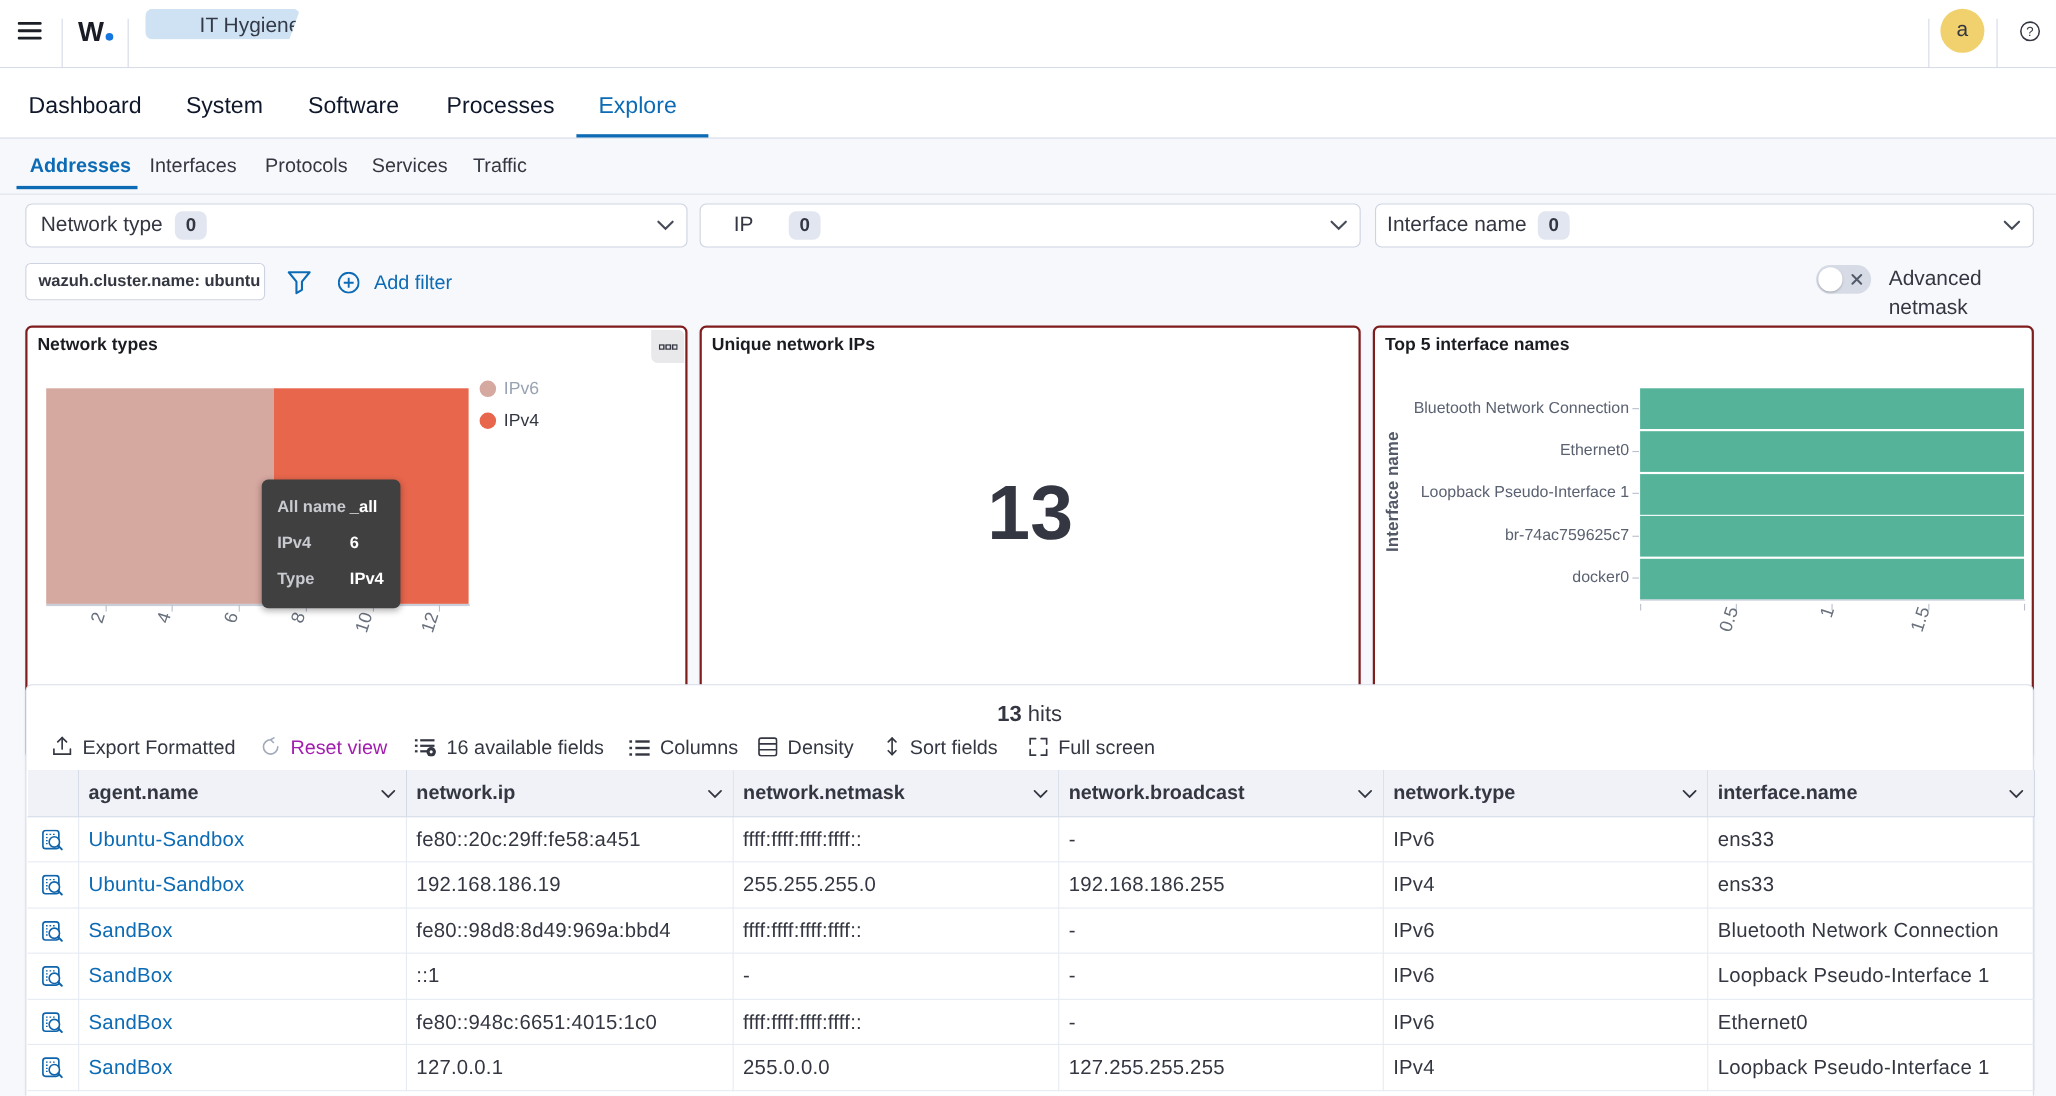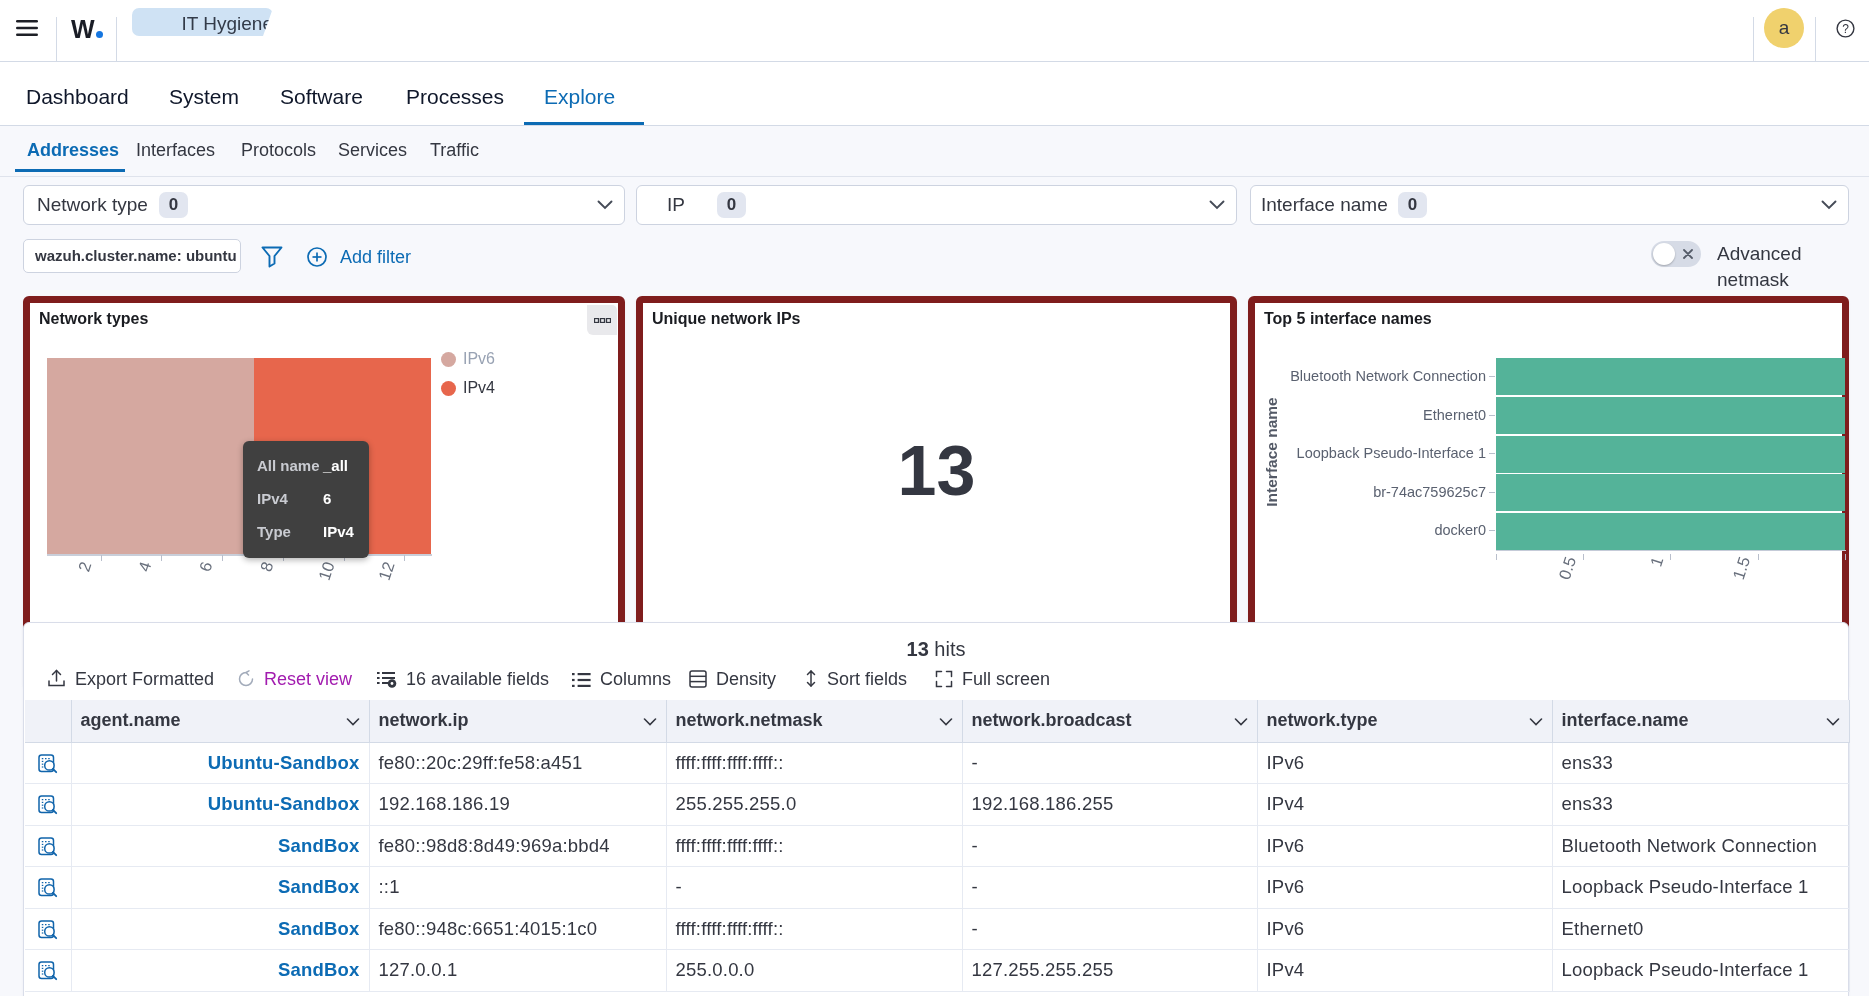--- a/index.html
+++ b/index.html
@@ -44,21 +44,21 @@
 
 #fpill { position:absolute; left:23px; top:239px; width:218px; height:34px; background:#fff; border:1px solid #cdd3e0;
   border-radius:5px; font-size:15px; font-weight:600; color:#343741; line-height:32px; padding-left:11px; white-space:nowrap; overflow:hidden; }
 #addfilter { position:absolute; left:340px; top:240px; height:35px; line-height:35px; font-size:18px; color:#0c6bb4; }
 #advtoggle { position:absolute; left:1651px; top:241px; width:50px; height:26px; background:#d6dbe6; border-radius:13px; }
 #advtoggle .thumb { position:absolute; left:2px; top:2px; width:22px; height:22px; background:#fff; border-radius:50%;
   box-shadow:0 1px 2px rgba(0,0,0,0.25); }
 #advlabel { position:absolute; left:1717px; top:241px; font-size:19px; color:#343741; line-height:26px; }
 
 
-.panel { position:absolute; top:296px; height:394px; background:#fff; border:7px solid #7f1d1d; border-radius:6px;
+.panel { position:absolute; top:296px; height:394px; background:#fff; border:2px solid #7f1d1d; border-radius:6px;
   box-shadow:0 1px 2px rgba(152,162,179,0.15); }
 .ptitle { position:absolute; left:9px; top:7px; font-size:16px; font-weight:bold; color:#1a1c21; }
 #optbtn { position:absolute; right:1px; top:2px; width:30px; height:30px; background:#e9e9ec; border-radius:0 5px 0 6px; }
 #listbtn { position:absolute; left:0px; bottom:1px; width:30px; height:30px; background:#e9e9ec; border-radius:0 6px 0 5px; }
 
 
 #bar-ipv6 { position:absolute; left:17px; top:55px; width:207px; height:196px; background:#d5a8a0; }
 #bar-ipv4 { position:absolute; left:224px; top:55px; width:177px; height:196px; background:#e7664c; }
 #axis1 { position:absolute; left:17px; top:251px; width:385px; height:1.5px; background:#c9ced9; }
 .xt1 { position:absolute; top:257px; font-size:16.5px; line-height:14px; color:#69707d; transform:rotate(-72deg); transform-origin:right top; white-space:nowrap; }
@@ -92,21 +92,21 @@
 .titem svg { vertical-align:-3px; margin-right:9px; }
 .titem.dis { color:#a21caf; }
 
 table#grid { position:absolute; left:1px; top:77px; width:1824px; border-collapse:collapse; table-layout:fixed; font-size:18px; }
 #grid th { background:#f0f2f8; border-bottom:1px solid #d3dae6; border-right:1px solid #d3dae6; height:42px;
   font-size:18px; font-weight:bold; color:#343741; text-align:left; padding:0 9px; position:relative; }
 #grid th svg.chev { position:absolute; right:9px; top:18px; }
 #grid td { border-bottom:1px solid #e6eaf2; border-right:1px solid #e6eaf2; height:41.5px; padding:0 9px; color:#343741; font-size:18.5px; letter-spacing:0.2px; }
 #grid td.ctl, #grid th.ctl { text-align:center; padding:0; }
 #grid td.ctl svg { vertical-align:middle; }
-#grid td.agent { font-weight:bold; color:#0c6bb4;text-align:right; }
+#grid td.agent { font-weight:normal; color:#0c6bb4; }
 </style>
 </head>
 <body>
 <div id="page">
 
   <div id="hdr">
     <svg class="abs" style="left:16px;top:19px" width="22" height="18" viewBox="0 0 22 18">
       <rect x="0" y="1" width="22" height="2.6" rx="1.3" fill="#1d1f26"></rect>
       <rect x="0" y="7.7" width="22" height="2.6" rx="1.3" fill="#1d1f26"></rect>
       <rect x="0" y="14.4" width="22" height="2.6" rx="1.3" fill="#1d1f26"></rect>

